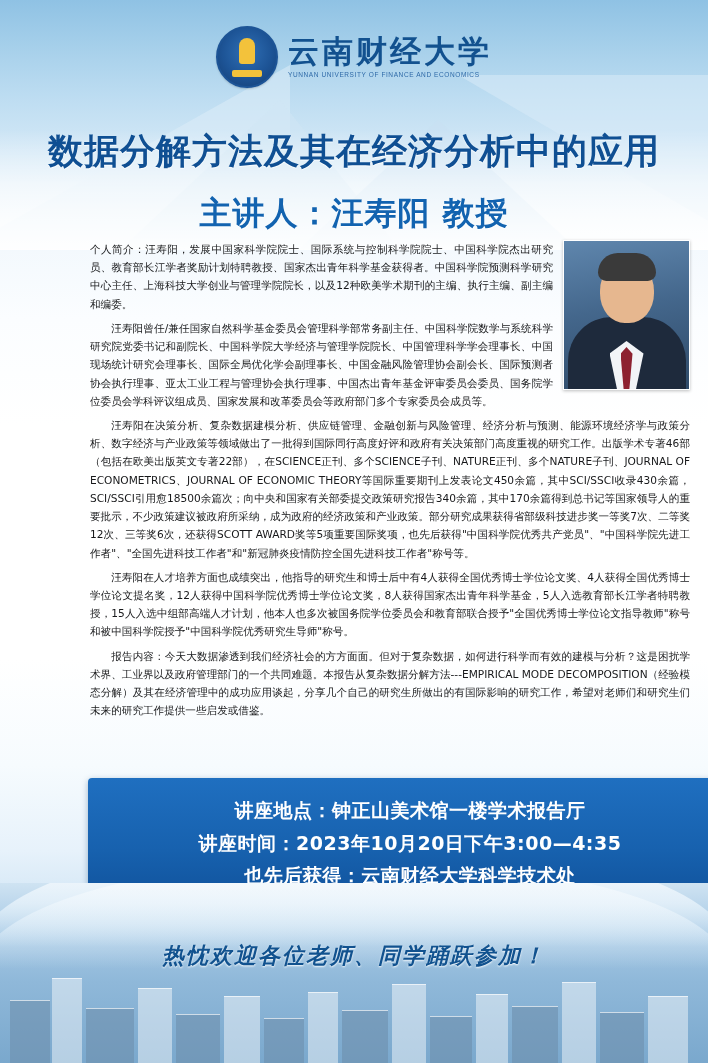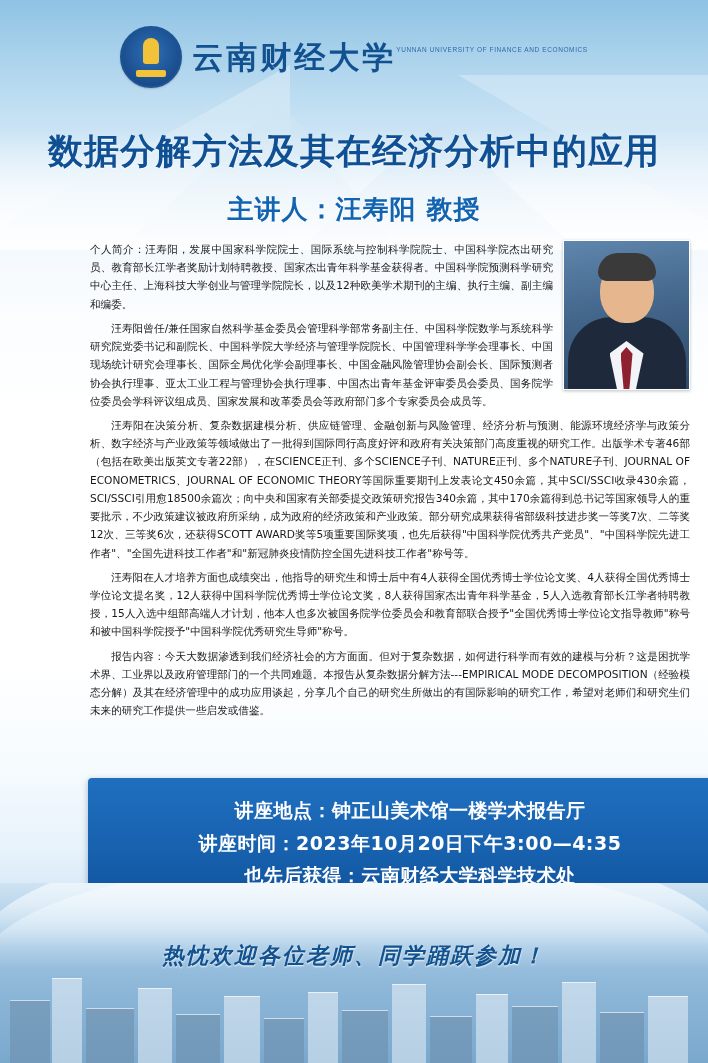--- a/index.html
+++ b/index.html
@@ -93,21 +93,21 @@
     content: "";
     position: absolute;
     left: 50%; bottom: 9px;
     transform: translateX(-50%);
     width: 30px; height: 7px;
     background: #f3c23b;
     border-radius: 2px;
   }
   .logo-text {
     display: flex;
-    flex-direction: row;
+    flex-direction: column;
     align-items: flex-start;
     line-height: 1;
   }
   .logo-cn {
     font-family: "DejaVu Sans", "Liberation Sans", sans-serif;
     font-size: 31px;
     font-weight: bold;
     color: #12518f;
     letter-spacing: 3px;
   }
@@ -128,21 +128,21 @@
     font-weight: bold;
     color: #0f4f93;
     letter-spacing: 1px;
     text-shadow: 0 1px 1px rgba(255,255,255,.9);
   }
   .title-sub {
     position: absolute;
     top: 192px; left: 0; right: 0;
     text-align: center;
     font-family: "DejaVu Sans", "Liberation Sans", sans-serif;
-    font-size: 26px;
+    font-size: 32px;
     font-weight: bold;
     color: #1263b0;
     letter-spacing: 1px;
     text-shadow: 0 1px 1px rgba(255,255,255,.9);
   }
 
   
   .content {
     position: absolute;
     top: 240px;

